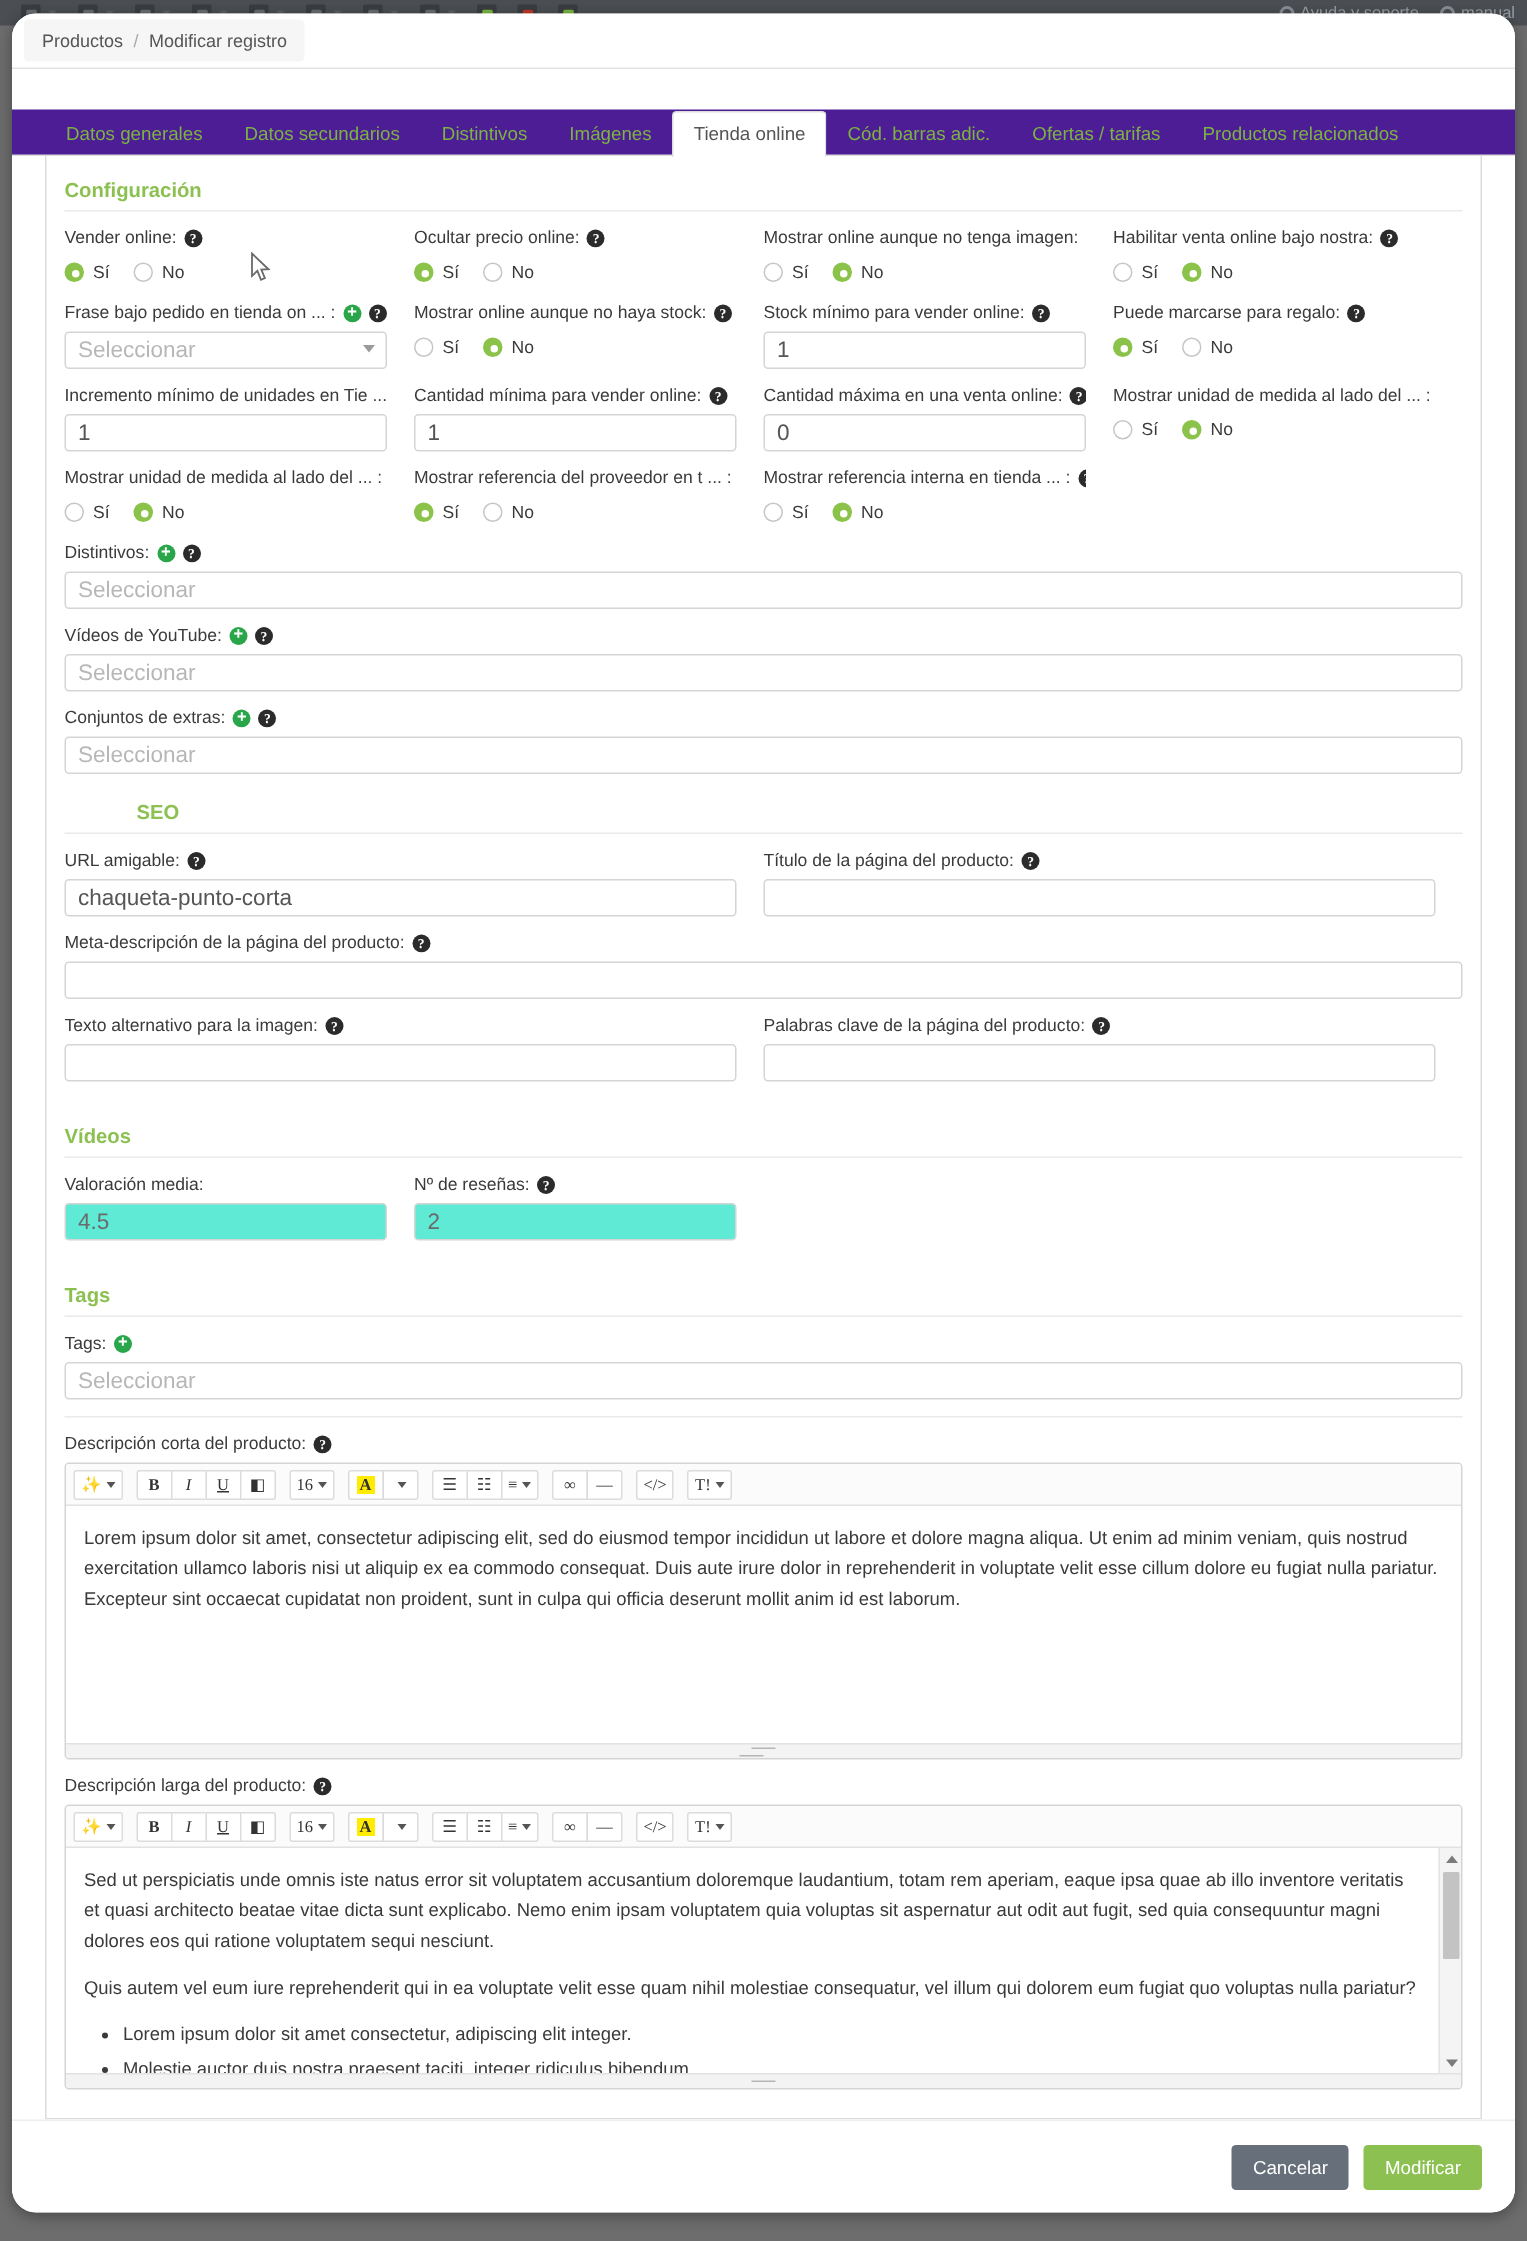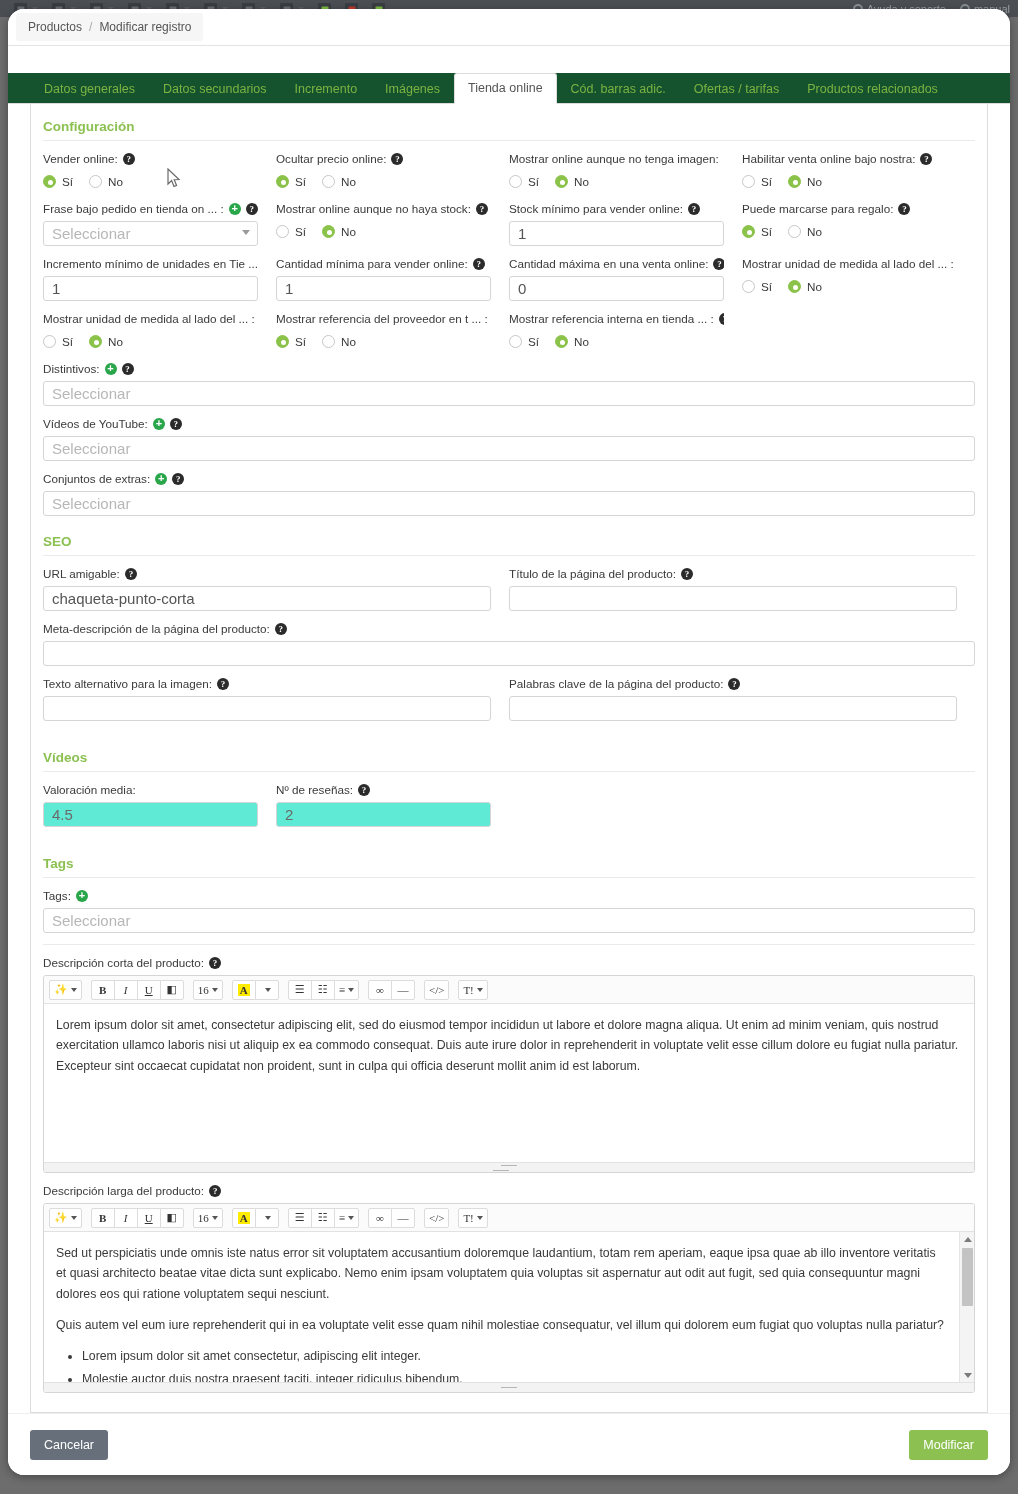--- a/index.html
+++ b/index.html
@@ -72,24 +72,24 @@
     margin-left:8px; padding:7px 12px;
     font-size:12px; color:#555;
     display:flex; gap:7px; align-items:center;
   }
   #breadcrumb .sep{ color:#a9a9a9; }
   #breadcrumb a{ color:#555; text-decoration:none; }
 
   
   #tabs{
     flex:0 0 31px; height:31px;
-    display:flex; align-items:flex-end;
+    display:flex; align-items:flex-start;
     padding:0 22px;
     border-bottom:1px solid #dcdcdc;
-    background:#14532d;
+    background:#4c1d95;
     margin-top:27px;
   }
   .tab{
     padding:6px 13px 7px 13px;
     font-size:12.5px;
     color:#7cb342;
     cursor:pointer;
     white-space:nowrap;
     border:1px solid transparent;
     border-bottom:none;
@@ -247,21 +247,21 @@
   .vs-tri.u{ border-bottom:5px solid #7b7b7b; }
   .vs-tri.d{ border-top:5px solid #7b7b7b; }
   .vs-thumb{
     position:absolute; left:2px; width:11px; top:16px; height:58px;
     background:#c3c3c3; border-radius:1px;
   }
 
   
   #footer{
     flex:0 0 62px; height:62px;
-    display:flex; align-items:center; justify-content:space-between;
+    display:flex; align-items:center; justify-content:flex-end;
     gap:10px; padding:0 22px;
     background:#fff; border-top:1px solid #eee;
   }
   .fbtn{
     min-width:72px; height:30px; border:none; border-radius:3px;
     color:#fff; font-size:12.5px; cursor:pointer;
     padding:0 14px;
     font-family:"Liberation Sans", sans-serif;
   }
   .fbtn.cancel{ background:#67707a; }
@@ -317,21 +317,21 @@
     <div id="breadcrumb">
       <a href="#">Productos</a>
       <span class="sep">/</span>
       <span>Modificar registro</span>
     </div>
   </div>
 
   <div id="tabs">
     <div class="tab">Datos generales</div>
     <div class="tab">Datos secundarios</div>
-    <div class="tab">Incremento</div>
+    <div class="tab">Distintivos</div>
     <div class="tab">Imágenes</div>
     <div class="tab active">Tienda online</div>
     <div class="tab">Cód. barras adic.</div>
     <div class="tab">Ofertas / tarifas</div>
     <div class="tab">Productos relacionados</div>
   </div>
 
   <div id="pane">
   <div id="pane-inner">
 
@@ -570,21 +570,21 @@
 
     <div class="fld">
       <div class="lbl">
         <span>Conjuntos de extras:</span>
         <span class="ico-plus">+</span>
         <span class="ico-help">?</span>
       </div>
       <div class="inp ph">Seleccionar</div>
     </div>
 
-    <div class="section-title" style="margin-top:18px;">SEO</div>
+    <div class="section-title" style="margin-top:18px;margin-left:48px;">SEO</div>
     <div class="section-rule"></div>
 
     <div class="row4">
       <div class="col2 fld">
         <div class="lbl">
           <span>URL amigable:</span>
           <span class="ico-help">?</span>
         </div>
         <div class="inp">chaqueta-punto-corta</div>
       </div>

